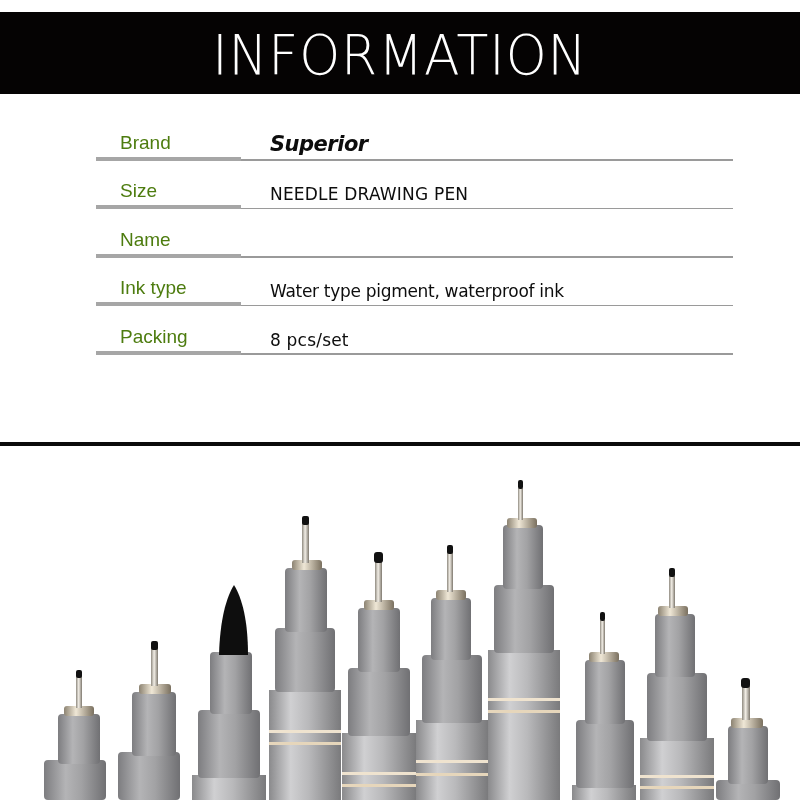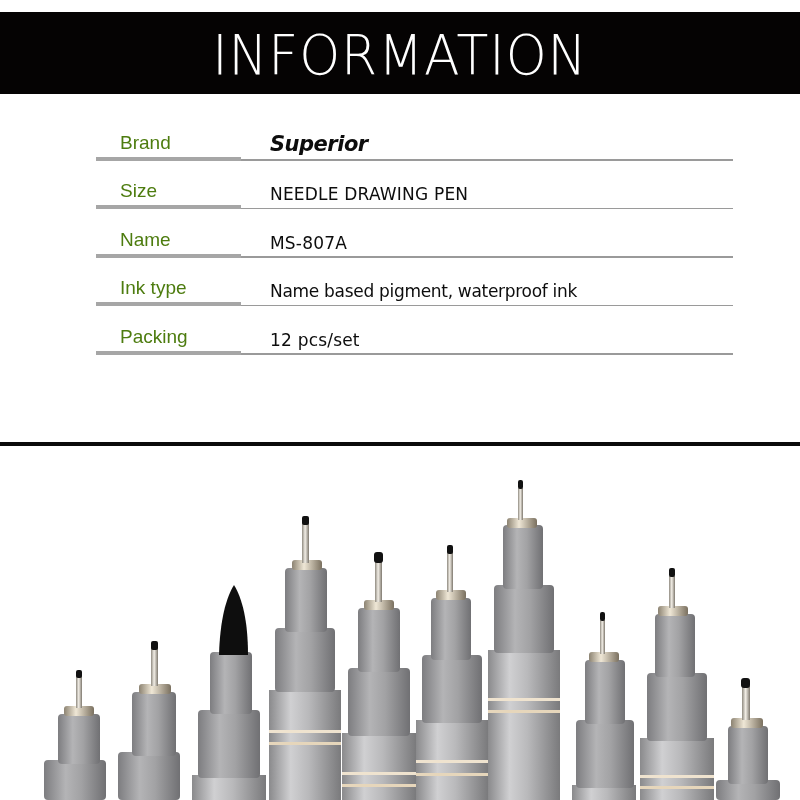--- a/index.html
+++ b/index.html
@@ -40,33 +40,32 @@
     <div class="value-rule"></div>
   </div>
   <div class="spec-row">
     <span class="spec-label">Size</span>
     <span class="spec-value">NEEDLE DRAWING PEN</span>
     <div class="label-rule"></div>
     <div class="value-rule"></div>
   </div>
   <div class="spec-row">
     <span class="spec-label">Name</span>
-    <span class="spec-value">MS-807A</span>
     <div class="label-rule"></div>
     <div class="value-rule"></div>
   </div>
   <div class="spec-row">
     <span class="spec-label">Ink type</span>
-    <span class="spec-value" style="letter-spacing:-0.3px;">Name based pigment, waterproof ink</span>
+    <span class="spec-value" style="letter-spacing:-0.3px;">Water type pigment, waterproof ink</span>
     <div class="label-rule"></div>
     <div class="value-rule"></div>
   </div>
   <div class="spec-row">
     <span class="spec-label">Packing</span>
-    <span class="spec-value">12 pcs/set</span>
+    <span class="spec-value">8 pcs/set</span>
     <div class="label-rule"></div>
     <div class="value-rule"></div>
   </div>
 </div>
 
 <div class="divider"></div>
 
 <svg class="pens" viewBox="0 446 800 354" width="800" height="354" xmlns="http://www.w3.org/2000/svg">
   <defs>
     <linearGradient id="gripG" x1="0" x2="1" y1="0" y2="0">

